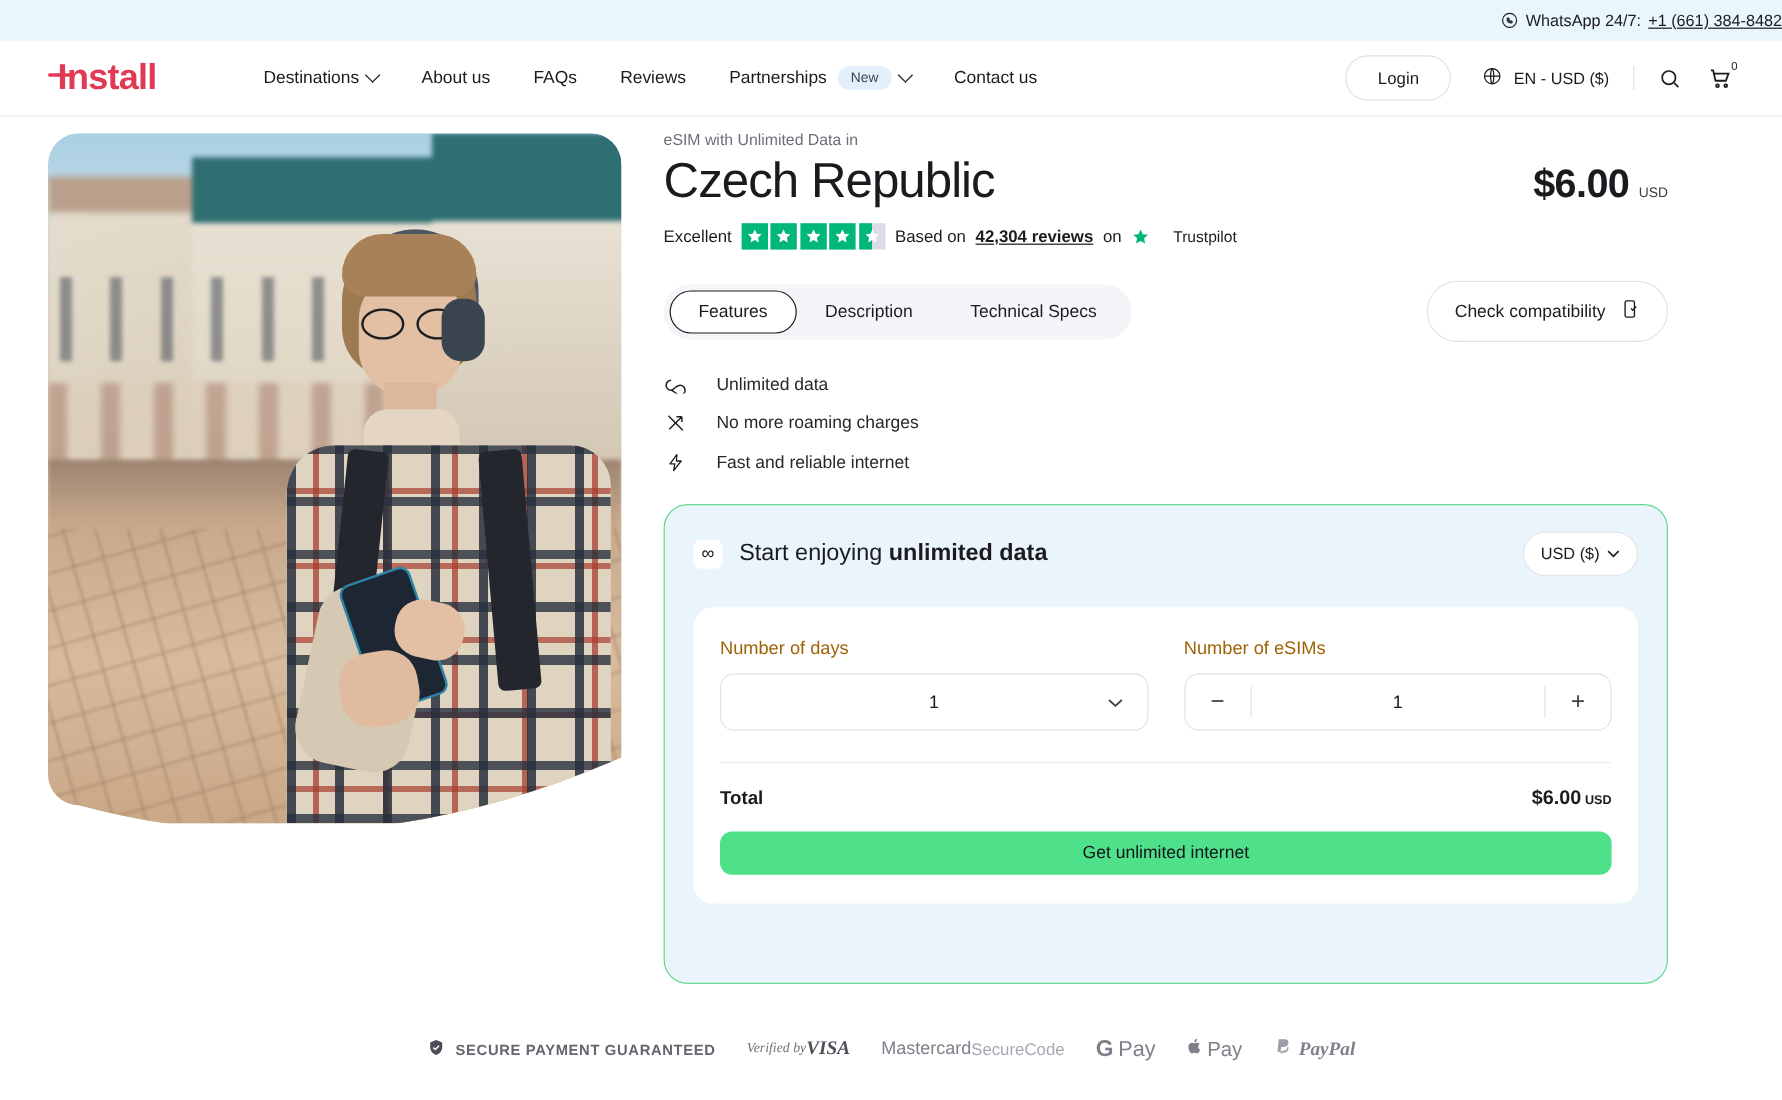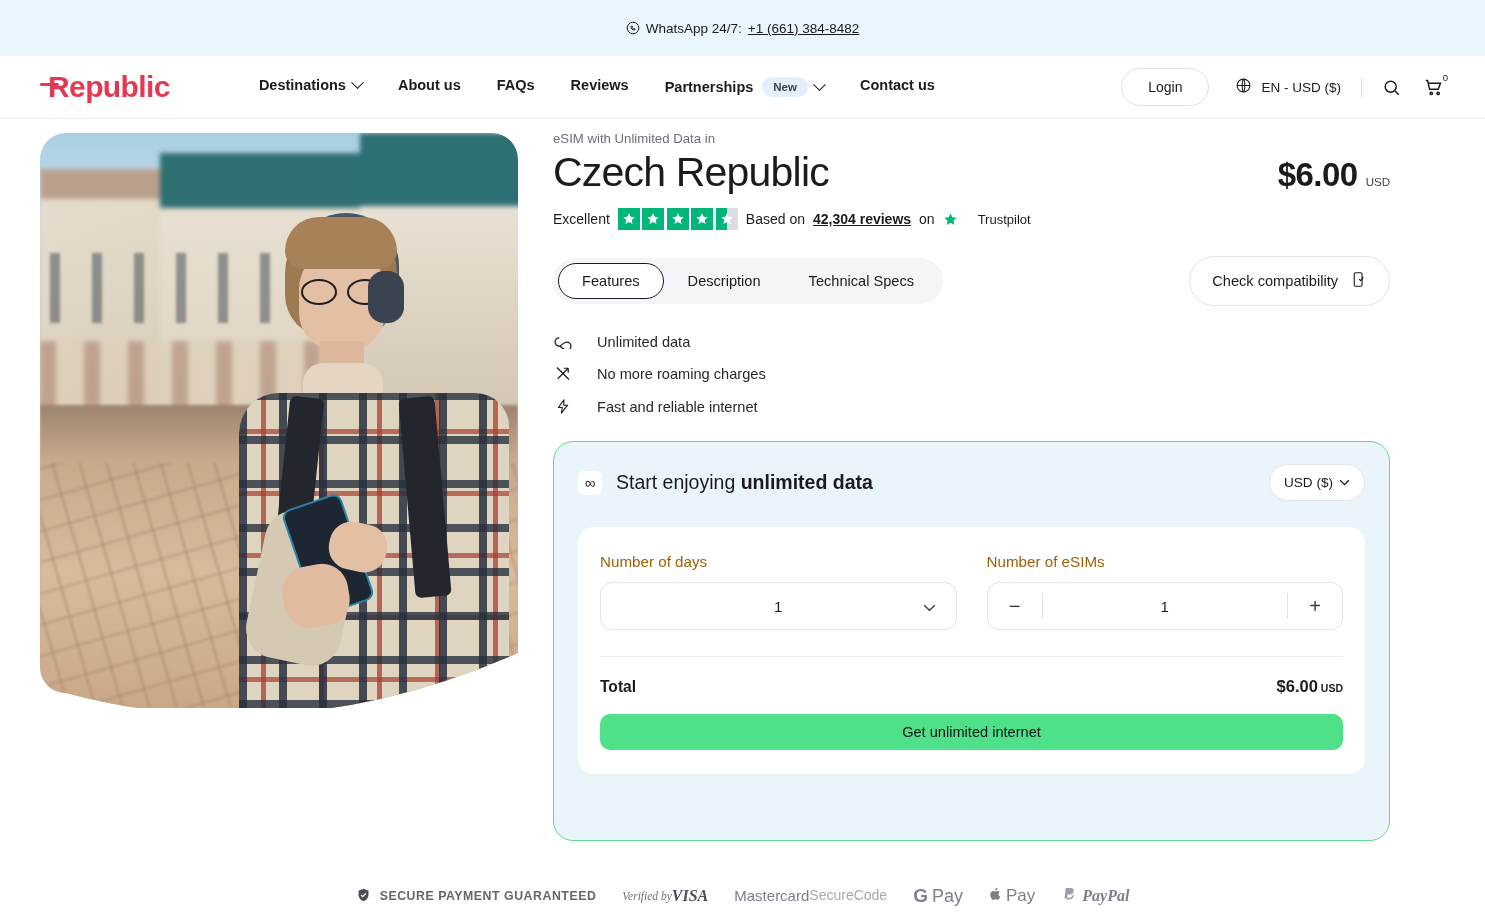--- a/index.html
+++ b/index.html
@@ -6,23 +6,23 @@
   html, body {
     width: 1485px; height: 917px;
     font-family: "Liberation Sans", sans-serif;
     background: #ffffff;
     overflow: hidden;
     color: #1b1b1f;
   }
 
   
   .topbar {
-    height: 56px;
+    height: 34px;
     background: #eaf6fd;
-    display: flex; align-items: center; justify-content: center;
+    display: flex; align-items: center; justify-content: flex-end;
     font-size: 13.5px; color: #1b1b1f;
     gap: 6px;
   }
   .topbar .wa-icon { display: inline-flex; align-items: center; }
   .topbar a { color: #1b1b1f; text-decoration: underline; font-weight: 400; }
 
   
   header.nav {
     height: 63px;
     background: #fff;
@@ -34,21 +34,21 @@
   .logo {
     font-size: 30px; font-weight: 700; color: #e23a54;
     letter-spacing: -0.6px; position: relative;
     font-family: "Liberation Sans", sans-serif;
   }
   .logo .cross {
     position: absolute; left: -8px; top: 13px;
     width: 19px; height: 3.4px; background: #e23a54; border-radius: 2px;
   }
   nav.mainmenu {
-    display: flex; align-items: flex-start; gap: 0px; margin-left: 71px; font-weight: bold;
+    display: flex; align-items: center; gap: 0px; margin-left: 71px;
   }
   nav.mainmenu .nav-item {
     display: flex; align-items: center; gap: 7px;
     font-size: 14.5px; color: #1b1b1f; cursor: pointer;
     padding: 0 18px; white-space: nowrap;
   }
   .chev {
     width: 9px; height: 9px; border-right: 1.6px solid #1b1b1f;
     border-bottom: 1.6px solid #1b1b1f; transform: rotate(45deg) translate(-2px,-2px);
     display: inline-block;
@@ -289,21 +289,21 @@
       <path d="M8.5 9.5c0 3.5 2.5 6 6 6 .7 0 1-.4 1-1l-.2-1.2-1.6-.5-.8.9c-1-.5-1.9-1.4-2.4-2.4l.9-.8-.5-1.6-1.2-.2c-.6 0-1.2.3-1.2 1z"></path>
     </svg>
   </span>
   <span>WhatsApp 24/7:</span>
   <a href="#">+1 (661) 384-8482</a>
 </div>
 
 <header class="nav">
   <div class="logo">
     <span class="cross"></span>
-    <span>Republic</span>
+    <span>Install</span>
   </div>
 
   <nav class="mainmenu">
     <div class="nav-item">
       <span>Destinations</span>
       <i class="chev"></i>
     </div>
     <div class="nav-item">
       <span>About us</span>
     </div>

